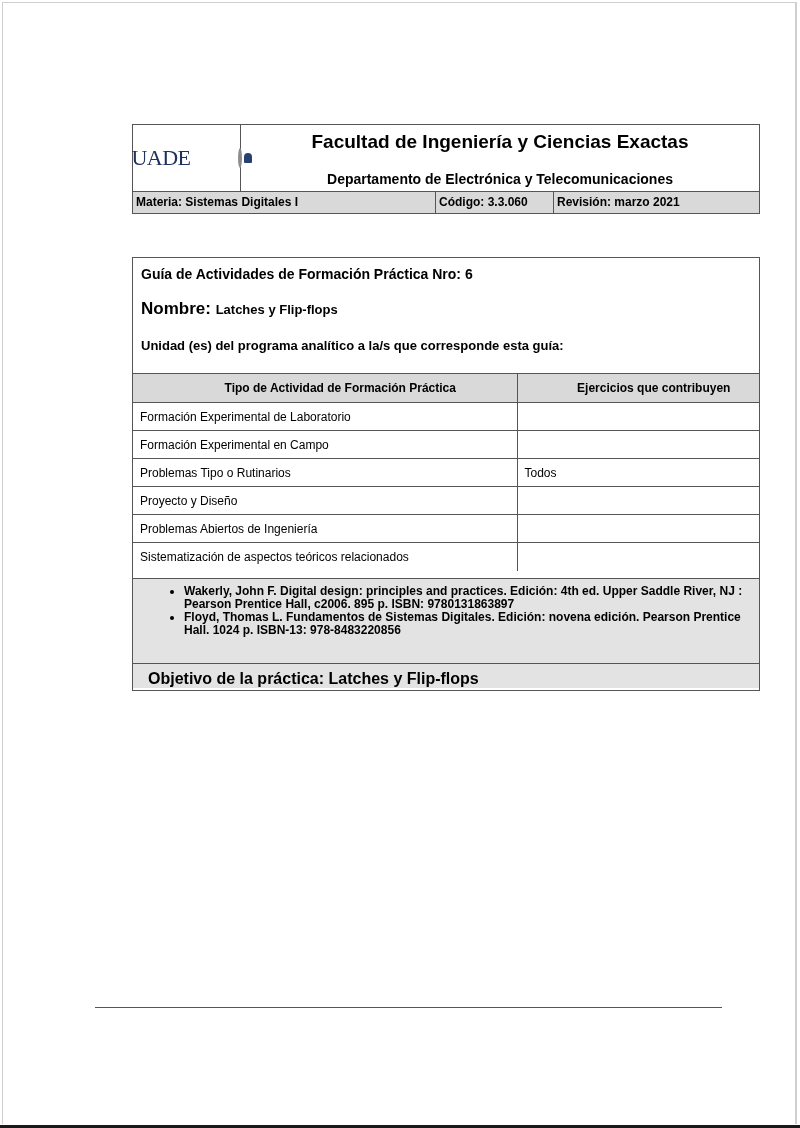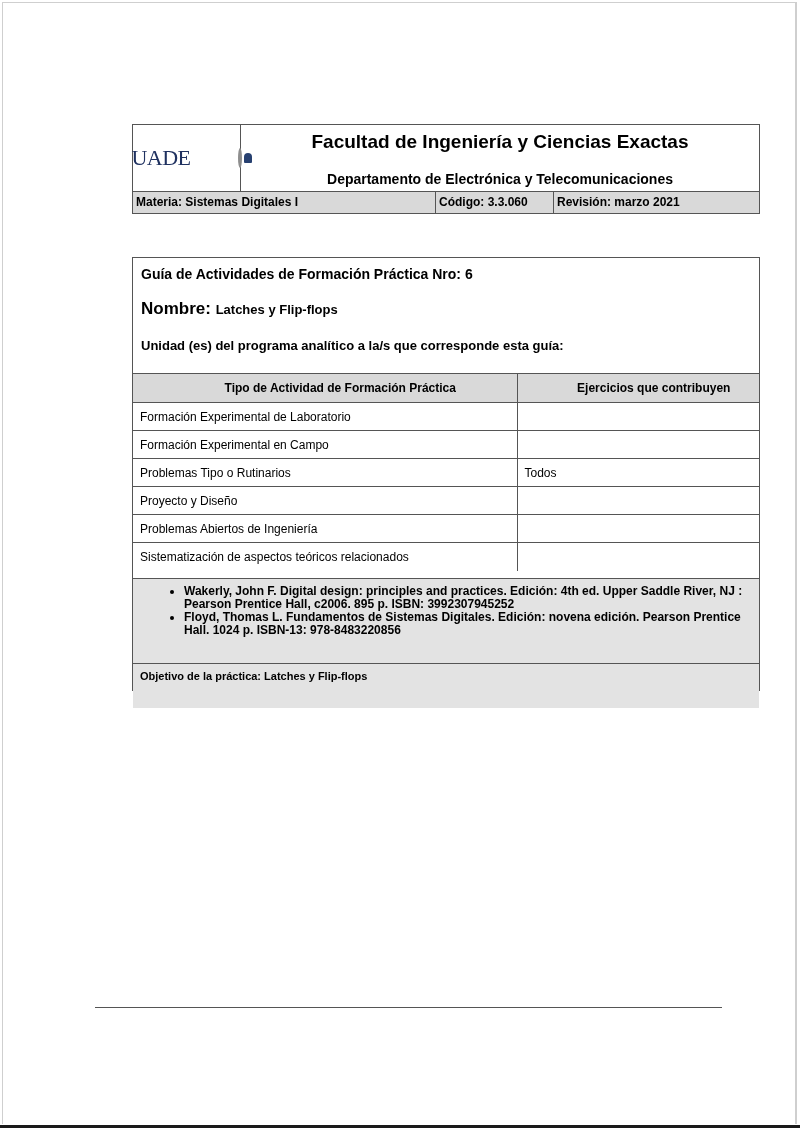--- a/index.html
+++ b/index.html
@@ -76,23 +76,23 @@
   .act-table td { text-align: left; }
 
   .biblio {
     position: absolute; left: 0; top: 320px; width: 626px; height: 85px;
     background: #e3e3e3; border-top: 1px solid #555; box-sizing: border-box;
     font-size: 12px; font-weight: bold; padding: 6px 7px;
   }
   .biblio ul { margin: 0; padding-left: 44px; list-style: disc; }
   .biblio li { line-height: 13px; }
   .objetivo {
-    position: absolute; left: 0; top: 405px; width: 626px; height: 45px;
+    position: absolute; left: 0; top: 405px; width: 626px; height: 25px;
     background: #e3e3e3; border-top: 1px solid #555; box-sizing: border-box;
-    font-size: 11px; font-weight: bold; padding: 6px 7px;
+    font-size: 16px; font-weight: bold; padding: 6px 15px;
   }
   .footer-line {
     position: absolute; left: 95px; top: 1007px; width: 627px; height: 1px; background: #555;
   }
 </style>
 </head>
 <body>
 
 <div class="page-frame"></div>
 <div class="page-bottom"></div>
@@ -155,20 +155,20 @@
       </tr>
       <tr>
         <td>Sistematización de aspectos teóricos relacionados</td>
         <td class="c2"></td>
       </tr>
     </tbody>
   </table>
 
   <div class="biblio">
     <ul>
-      <li>Wakerly, John F. Digital design: principles and practices. Edición: 4th ed. Upper Saddle River, NJ : Pearson Prentice Hall, c2006. 895 p. ISBN: 3992307945252</li>
+      <li>Wakerly, John F. Digital design: principles and practices. Edición: 4th ed. Upper Saddle River, NJ : Pearson Prentice Hall, c2006. 895 p. ISBN: 9780131863897</li>
       <li>Floyd, Thomas L. Fundamentos de Sistemas Digitales. Edición: novena edición. Pearson Prentice Hall. 1024 p. ISBN-13: 978-8483220856</li>
     </ul>
   </div>
   <div class="objetivo">Objetivo de la práctica: Latches y Flip-flops</div>
 </div>
 
 <div class="footer-line"></div>
 
 </body></html>

